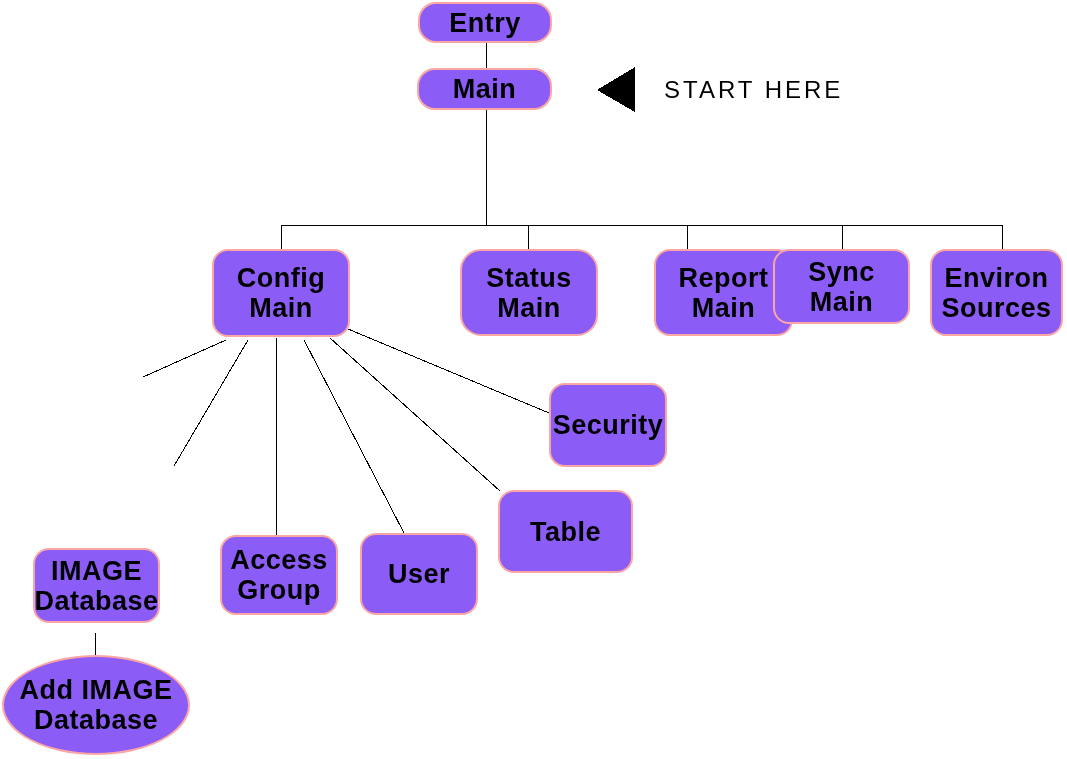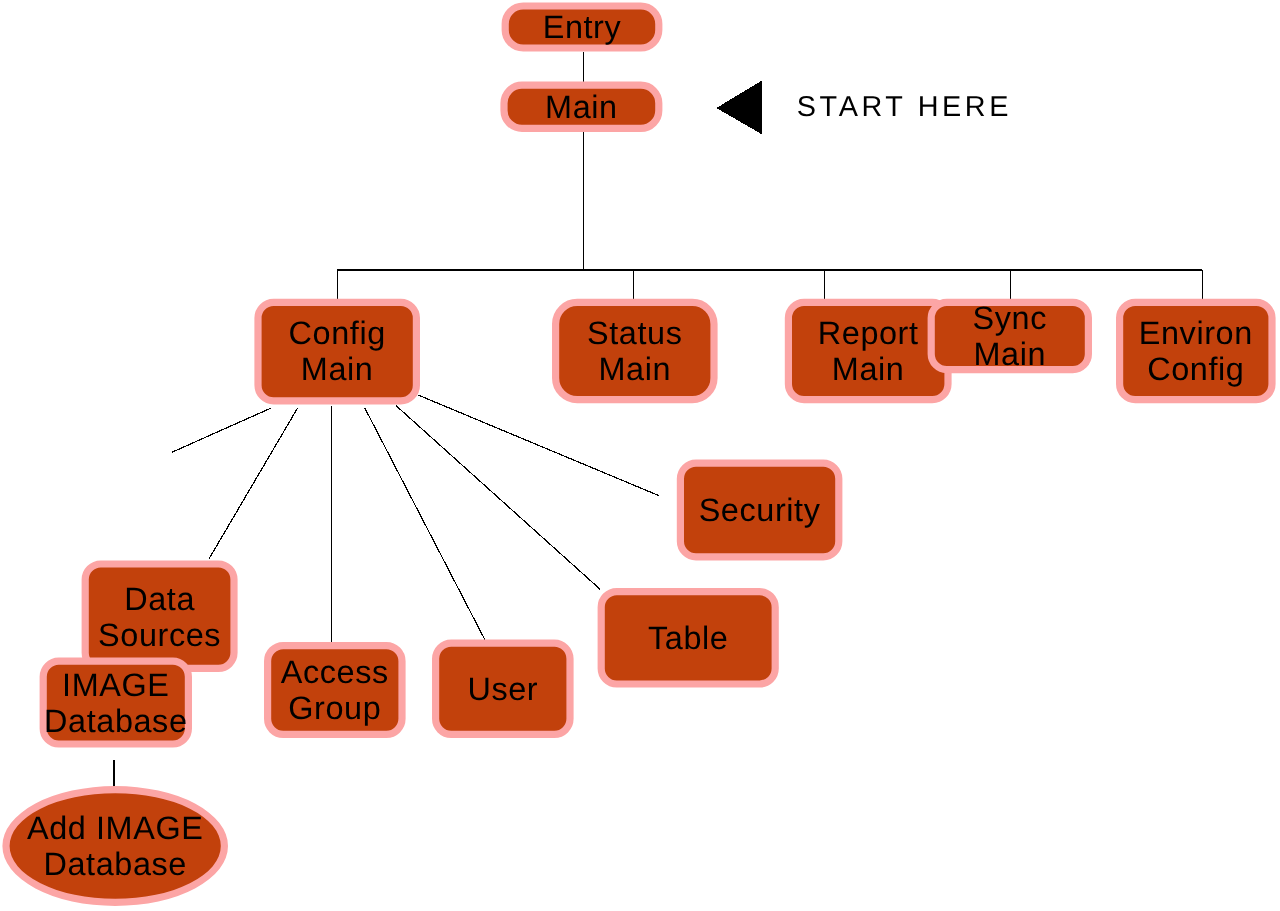--- a/index.html
+++ b/index.html
@@ -14,31 +14,31 @@
   }
   svg.connectors {
     position: absolute;
     left: 0; top: 0;
     width: 1067px; height: 759px;
     z-index: 0;
   }
   .node {
     position: absolute;
     box-sizing: border-box;
-    border: 6px solid #fca5a5;
+    border: 2px solid #fca5a5;
     border-radius: 16px;
-    background: #c2410c;
+    background: #8b5cf6;
     display: flex;
     align-items: center;
     justify-content: center;
     text-align: center;
     white-space: pre-line;
     font-size: 27px;
     line-height: 30px;
-    font-weight: 400;
+    font-weight: 700;
     letter-spacing: 0.5px;
     z-index: 1;
   }
   .node.pill { border-radius: 18px; }
   .node.ellipse { border-radius: 50%; }
   .annotation-label {
     position: absolute;
     left: 664px;
     top: 70px;
     font-size: 24px;
@@ -46,30 +46,30 @@
     letter-spacing: 3px;
     white-space: nowrap;
     z-index: 1;
   }
   
   #n-entry        { left: 418px; top: 2px;   width: 134px; height: 41px; }
   #n-main         { left: 417px; top: 68px;  width: 135px; height: 42px; }
   #n-config       { left: 212px; top: 249px; width: 138px; height: 88px; }
   #n-status       { left: 460px; top: 249px; width: 138px; height: 87px; border-radius: 21px; }
   #n-report       { left: 654px; top: 249px; width: 139px; height: 87px; }
-  #n-sync         { left: 773px; top: 249px; width: 137px; height: 62px; }
+  #n-sync         { left: 773px; top: 249px; width: 137px; height: 75px; }
   #n-environ      { left: 930px; top: 249px; width: 133px; height: 87px; }
   #n-hp3000       { left: 25px;  top: 365px; width: 118px; height: 83px; }
   #n-datasources  { left: 68px;  top: 467px; width: 130px; height: 93px; }
   #n-imagedb      { left: 33px;  top: 548px; width: 127px; height: 75px; }
   #n-addimagedb   { left: 2px;   top: 655px; width: 188px; height: 100px; }
   #n-accessgroup  { left: 220px; top: 535px; width: 118px; height: 80px; }
   #n-user         { left: 360px; top: 533px; width: 118px; height: 82px; }
-  #n-table        { left: 498px; top: 490px; width: 151px; height: 83px; }
-  #n-security     { left: 549px; top: 383px; width: 138px; height: 84px; margin-left: 15px; }
+  #n-table        { left: 498px; top: 490px; width: 135px; height: 83px; }
+  #n-security     { left: 549px; top: 383px; width: 118px; height: 84px; }
 </style>
 </head>
 <body>
 
 <div class="canvas">
 
   <svg class="connectors" viewBox="0 0 1067 759" shape-rendering="crispEdges" stroke="#000000" stroke-width="1" fill="none">
 
     <line x1="486" y1="43" x2="486" y2="68"></line>
 
@@ -106,25 +106,23 @@
   <div class="node" id="n-status">Status
 Main</div>
 
   <div class="node" id="n-report">Report
 Main</div>
 
   <div class="node" id="n-sync">Sync
 Main</div>
 
   <div class="node" id="n-environ">Environ
-Config</div>
+Sources</div>
 
 
-  <div class="node" id="n-datasources">Data
-Sources</div>
 
   <div class="node" id="n-imagedb">IMAGE
 Database</div>
 
   <div class="node ellipse" id="n-addimagedb">Add IMAGE
 Database</div>
 
   <div class="node" id="n-user">User</div>
 
   <div class="node" id="n-accessgroup">Access

